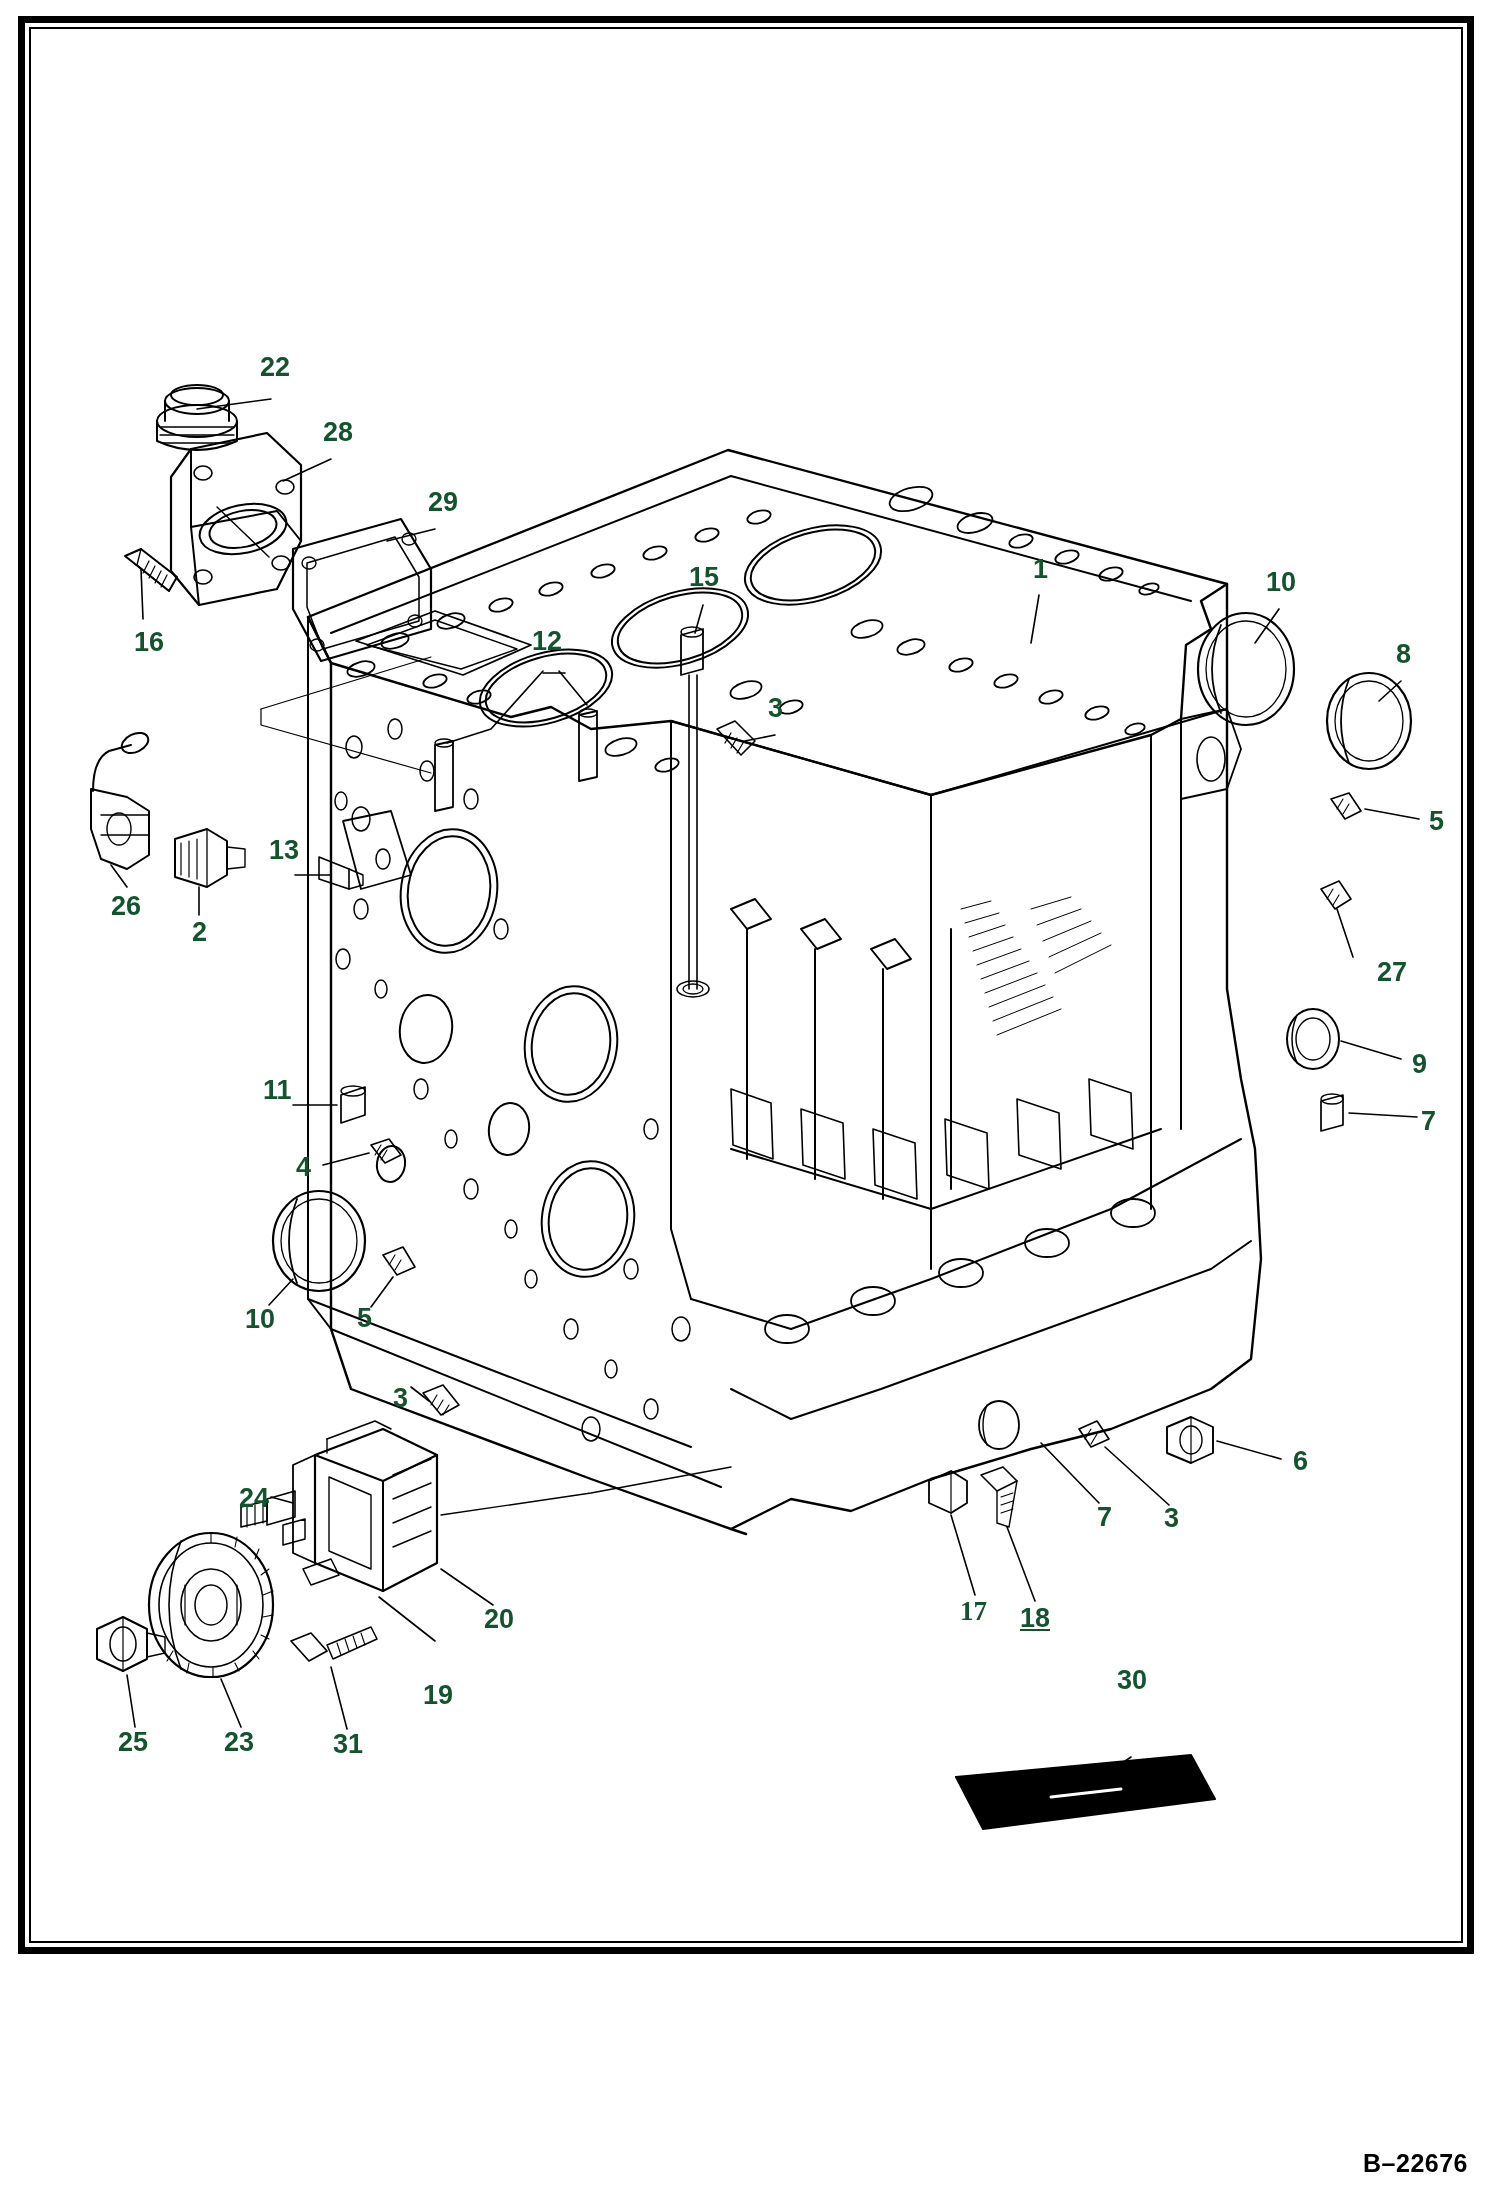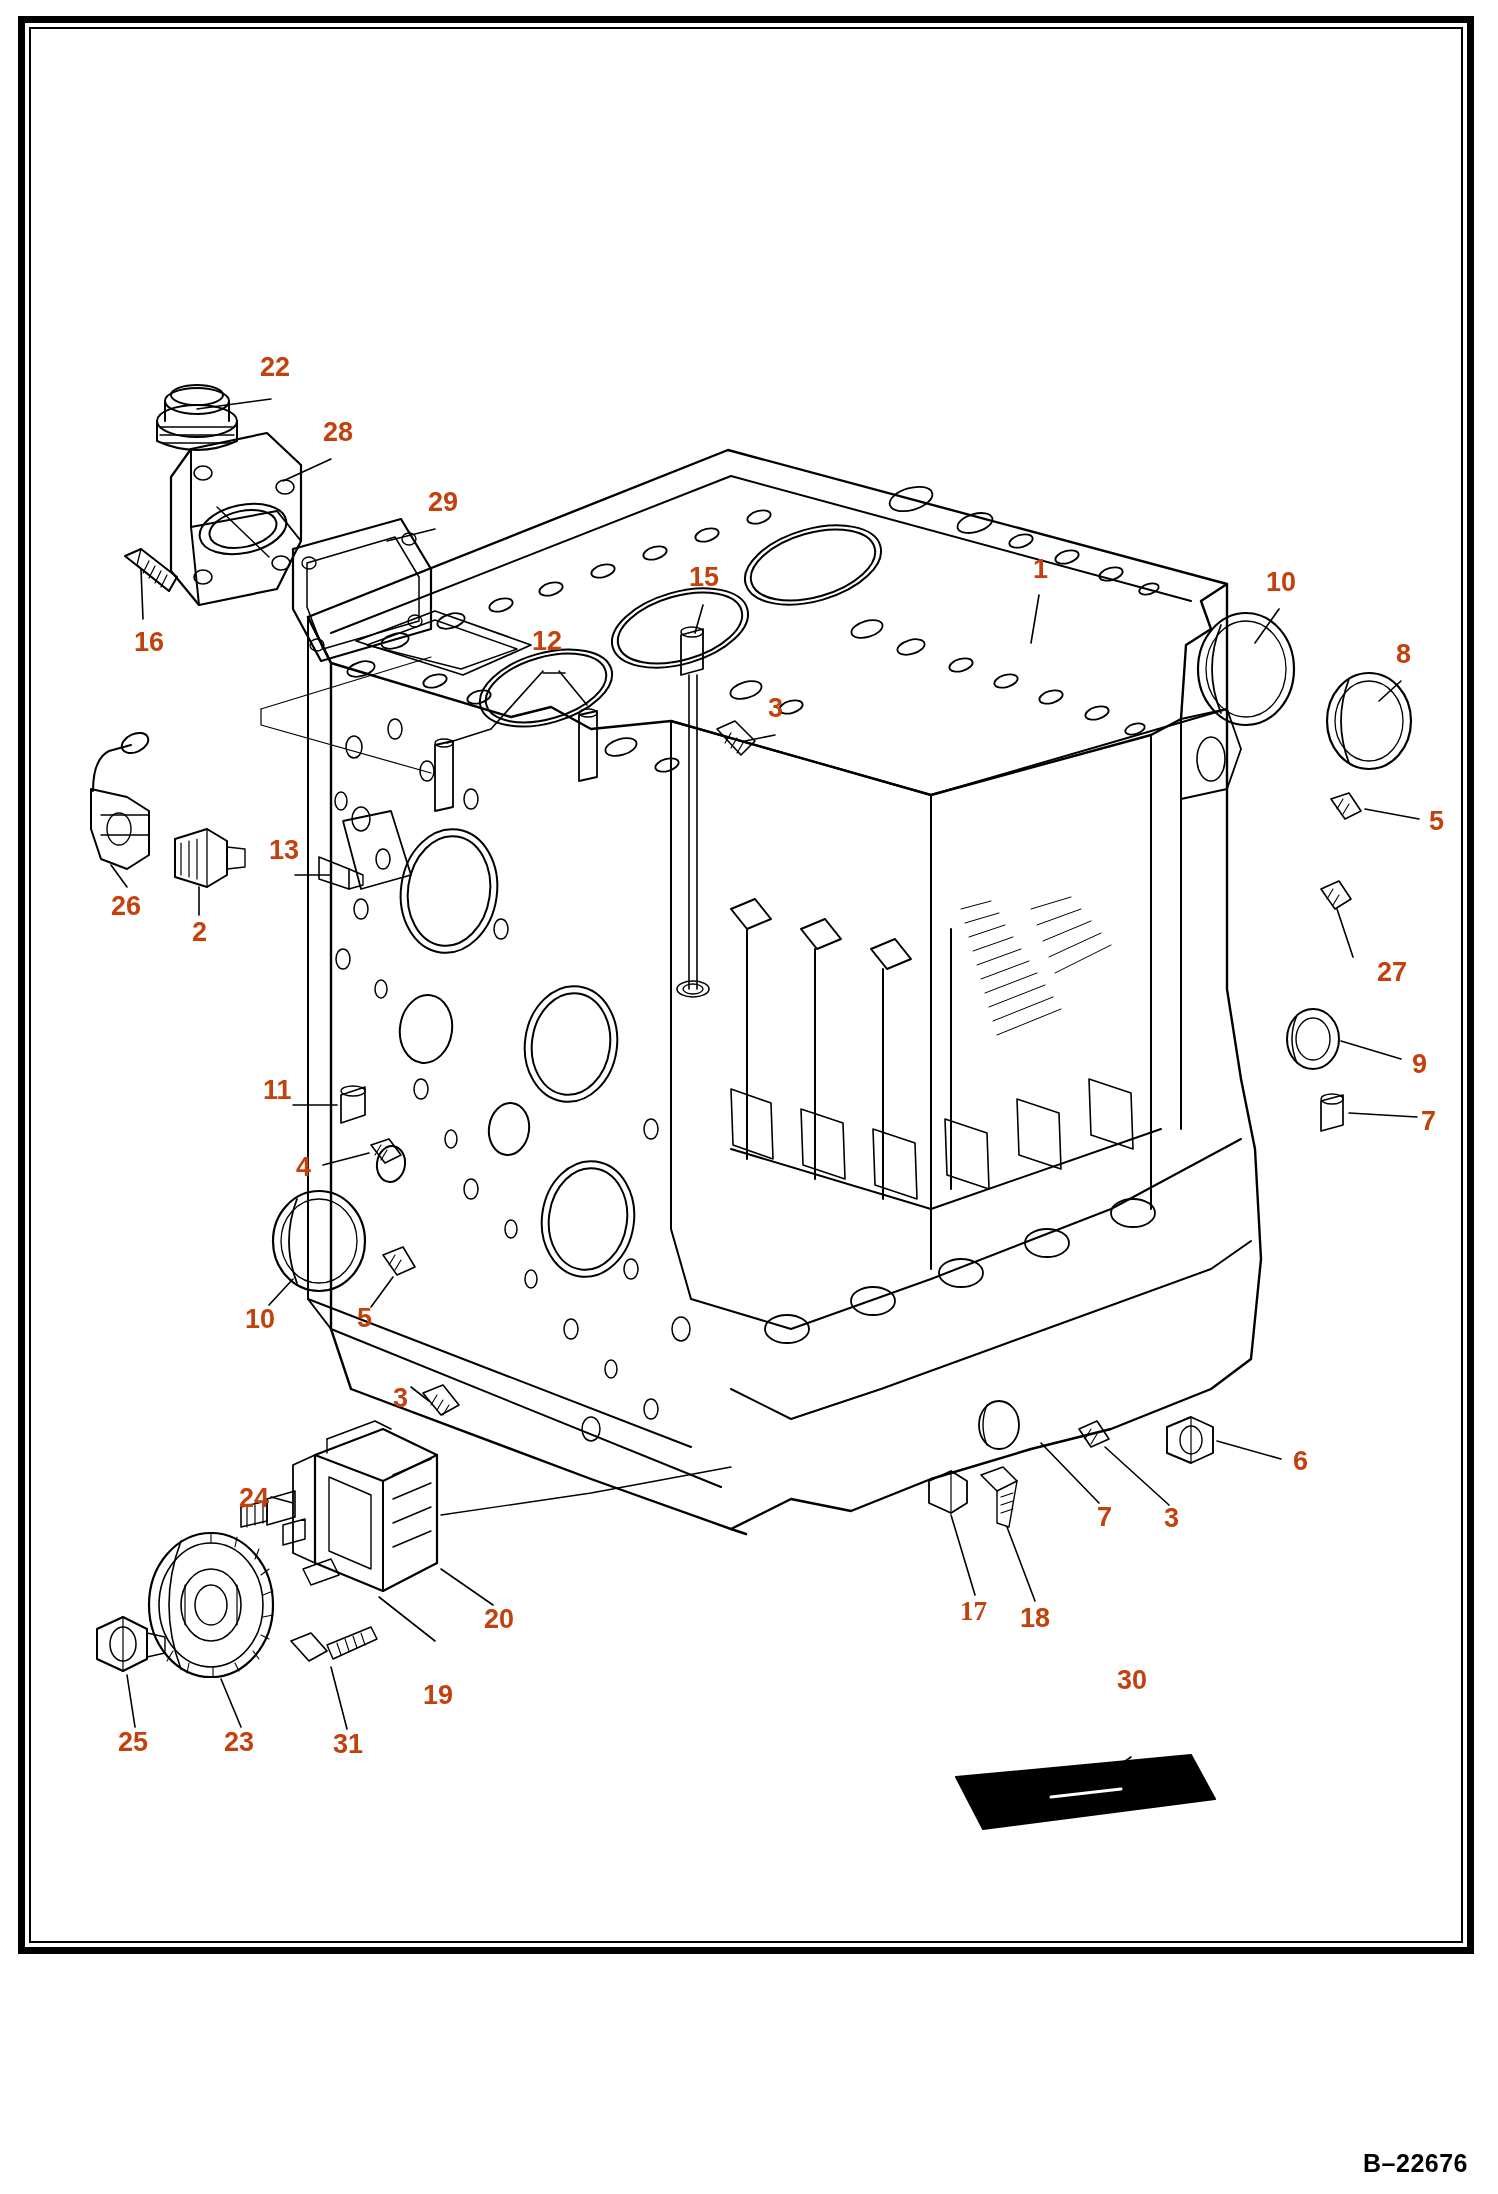--- a/index.html
+++ b/index.html
@@ -52,21 +52,21 @@
   }
   #drawing-svg {
     position: absolute;
     left: 0; top: 0;
   }
   .callout {
     position: absolute;
     font-family: "Liberation Sans", sans-serif;
     font-weight: bold;
     font-size: 27px;
-    color: #c2410c;
+    color: #14532d;
     line-height: 1;
     white-space: nowrap;
   }
   #doc-code {
     position: absolute;
     right: 30px;
     bottom: 16px;
     font-family: "Liberation Sans", sans-serif;
     font-weight: bold;
     font-size: 25px;
@@ -524,21 +524,21 @@
     <div class="callout" style="left:232px; top:1048px;">11</div>
     <div class="callout" style="left:265px; top:1125px;">4</div>
     <div class="callout" style="left:214px; top:1277px;">10</div>
     <div class="callout" style="left:326px; top:1276px;">5</div>
     <div class="callout" style="left:362px; top:1356px;">3</div>
     <div class="callout" style="left:208px; top:1456px;">24</div>
     <div class="callout" style="left:1262px; top:1419px;">6</div>
     <div class="callout" style="left:1066px; top:1475px;">7</div>
     <div class="callout" style="left:1133px; top:1476px;">3</div>
     <div class="callout" style="left:929px; top:1569px;font-family:Liberation Serif, serif;">17</div>
-    <div class="callout" style="left:989px; top:1576px;">18</div>
+    <div class="callout" style="left:989px; top:1576px;text-decoration:underline;">18</div>
     <div class="callout" style="left:453px; top:1577px;">20</div>
     <div class="callout" style="left:392px; top:1612px;margin-top:41px;">19</div>
     <div class="callout" style="left:87px; top:1700px;">25</div>
     <div class="callout" style="left:193px; top:1700px;">23</div>
     <div class="callout" style="left:302px; top:1702px;">31</div>
     <div class="callout" style="left:1086px; top:1638px;">30</div>
 
   </div>
 
   <div id="doc-code">B–22676</div>

